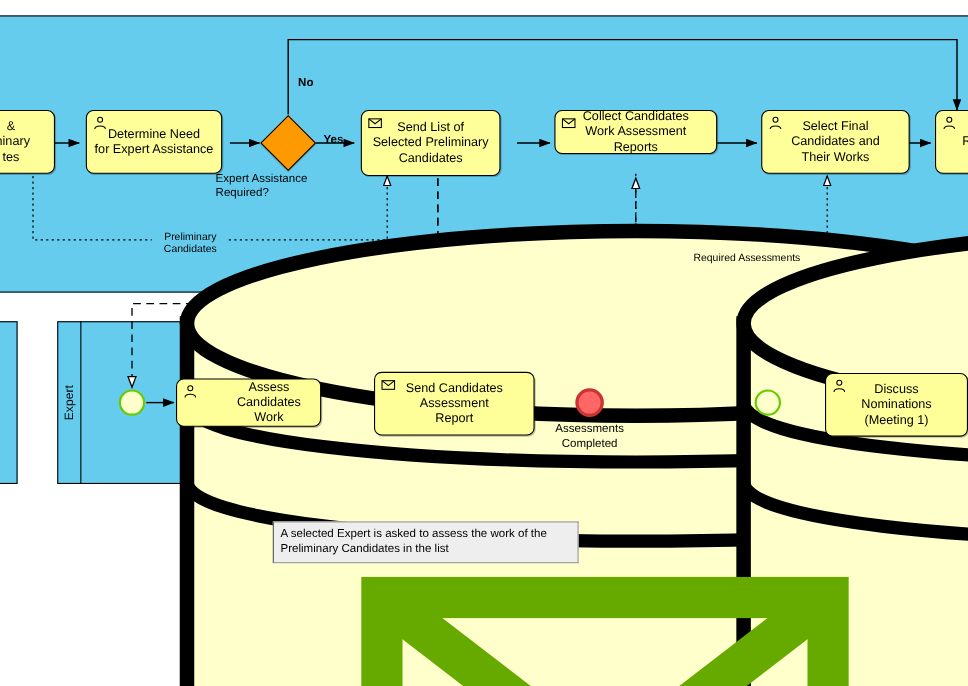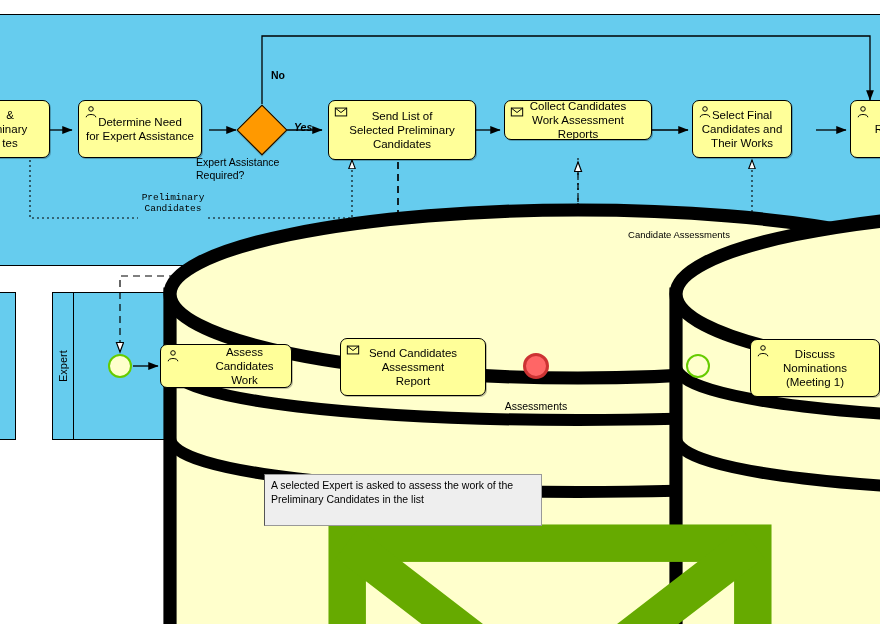--- a/index.html
+++ b/index.html
@@ -105,41 +105,41 @@
 
   <div class="task" style="left:78px;top:100px;width:124px;height:58px;">
     <svg class="ticon" viewBox="0 0 16 16">
       <circle cx="8" cy="4.5" r="2.6" fill="none" stroke="#000" stroke-width="1.1"></circle>
       <path d="M2.5,14 C2.5,9.8 13.5,9.8 13.5,14" fill="none" stroke="#000" stroke-width="1.1"></path>
     </svg>
     <span class="tlabel" style="white-space:pre-line;">Determine Need
 for Expert Assistance</span>
   </div>
 
-  <div class="task" style="left:328px;top:100px;width:148px;height:60px;">
+  <div class="task" style="left:328px;top:100px;width:127px;height:60px;">
     <svg class="ticon" viewBox="0 0 16 16">
       <rect x="1.5" y="3.5" width="13" height="9" fill="none" stroke="#000" stroke-width="1.1"></rect>
       <path d="M1.5,3.5 L8,8.6 L14.5,3.5" fill="none" stroke="#000" stroke-width="1.1"></path>
     </svg>
     <span class="tlabel" style="white-space:pre-line;">Send List of
 Selected Preliminary
 Candidates</span>
   </div>
 
   <div class="task" style="left:504px;top:100px;width:148px;height:40px;">
     <svg class="ticon" viewBox="0 0 16 16">
       <rect x="1.5" y="3.5" width="13" height="9" fill="none" stroke="#000" stroke-width="1.1"></rect>
       <path d="M1.5,3.5 L8,8.6 L14.5,3.5" fill="none" stroke="#000" stroke-width="1.1"></path>
     </svg>
     <span class="tlabel" style="white-space:pre-line;">Collect Candidates
 Work Assessment
 Reports</span>
   </div>
 
-  <div class="task" style="left:692px;top:100px;width:100px;height:58px;">
+  <div class="task" style="left:692px;top:100px;width:135px;height:58px;">
     <svg class="ticon" viewBox="0 0 16 16">
       <circle cx="8" cy="4.5" r="2.6" fill="none" stroke="#000" stroke-width="1.1"></circle>
       <path d="M2.5,14 C2.5,9.8 13.5,9.8 13.5,14" fill="none" stroke="#000" stroke-width="1.1"></path>
     </svg>
     <span class="tlabel" style="white-space:pre-line;">Select Final
 Candidates and
 Their Works</span>
   </div>
 
   <div class="task" style="left:850px;top:100px;width:70px;height:58px;">
@@ -148,42 +148,42 @@
       <path d="M2.5,14 C2.5,9.8 13.5,9.8 13.5,14" fill="none" stroke="#000" stroke-width="1.1"></path>
     </svg>
     <span class="tlabel" style="white-space:pre-line;">Rec</span>
   </div>
 
   <div class="gateway" style="left:244px;top:112px;"></div>
   <div class="gw-label" style="left:196px;top:156px;width:132px;white-space:pre-line;">Expert Assistance
 Required?</div>
 
   <div class="seqlabel" style="left:243px;top:69px;padding-left:28px;">No</div>
-  <div class="seqlabel" style="left:294px;top:121px;font-style:italic;">Yes</div>
+  <div class="seqlabel" style="left:294px;top:121px;">Yes</div>
 
   <div class="datastore" style="left:138px;top:186px;width:70px;height:52px;">
     <svg viewBox="0 0 70 52" width="70" height="52" style="position:absolute;left:0;top:0;">
       <path d="M1,9 L1,43 C1,47.5 69,47.5 69,43 L69,9 Z" fill="#ffffcc" stroke="#000" stroke-width="1.1"></path>
       <ellipse cx="35" cy="9" rx="34" ry="7" fill="#ffffcc" stroke="#000" stroke-width="1.1"></ellipse>
       <path d="M1,15 C1,21 69,21 69,15" fill="none" stroke="#000" stroke-width="1"></path>
       <path d="M1,21 C1,27 69,27 69,21" fill="none" stroke="#000" stroke-width="1"></path>
     </svg>
   </div>
-  <div class="ds-label" style="left:133px;top:192px;width:80px;white-space:pre-line;font-family:Liberation Mono, monospace;">Preliminary
+  <div class="ds-label" style="left:133px;top:210px;width:80px;white-space:pre-line;">Preliminary
 Candidates</div>
 
   <div class="datastore" style="left:644px;top:186px;width:70px;height:52px;">
     <svg viewBox="0 0 70 52" width="70" height="52" style="position:absolute;left:0;top:0;">
       <path d="M1,9 L1,43 C1,47.5 69,47.5 69,43 L69,9 Z" fill="#ffffcc" stroke="#000" stroke-width="1.1"></path>
       <ellipse cx="35" cy="9" rx="34" ry="7" fill="#ffffcc" stroke="#000" stroke-width="1.1"></ellipse>
       <path d="M1,15 C1,21 69,21 69,15" fill="none" stroke="#000" stroke-width="1"></path>
       <path d="M1,21 C1,27 69,27 69,21" fill="none" stroke="#000" stroke-width="1"></path>
     </svg>
   </div>
-  <div class="ds-label" style="left:608px;top:229px;width:142px;white-space:pre-line;">Candidate Assessments</div>
+  <div class="ds-label" style="left:608px;top:229px;width:142px;white-space:pre-line;">Required Assessments</div>
 
   <div class="evt evt-msg" style="left:108px;top:354px;">
     <svg viewBox="0 0 20 20" width="20" height="20">
       <rect x="3.5" y="6" width="13" height="9" fill="none" stroke="#66aa00" stroke-width="1.2"></rect>
       <path d="M3.5,6 L10,11 L16.5,6" fill="none" stroke="#66aa00" stroke-width="1.2"></path>
     </svg>
   </div>
 
   <div class="task" style="left:160px;top:344px;width:132px;height:44px;padding-left:43px;">
     <svg class="ticon" viewBox="0 0 16 16">
@@ -198,35 +198,35 @@
     <svg class="ticon" viewBox="0 0 16 16">
       <rect x="1.5" y="3.5" width="13" height="9" fill="none" stroke="#000" stroke-width="1.1"></rect>
       <path d="M1.5,3.5 L8,8.6 L14.5,3.5" fill="none" stroke="#000" stroke-width="1.1"></path>
     </svg>
     <span class="tlabel" style="white-space:pre-line;">Send Candidates
 Assessment
 Report</span>
   </div>
 
   <div class="evt evt-end" style="left:523px;top:353px;"></div>
-  <div class="evt-label" style="left:486px;top:384px;width:100px;white-space:pre-line;margin-top:16px;">Assessments
+  <div class="evt-label" style="left:486px;top:384px;width:100px;white-space:pre-line;">Assessments
 Completed</div>
 
   <div class="evt evt-msg" style="left:686px;top:354px;">
     <svg viewBox="0 0 20 20" width="20" height="20">
       <rect x="3.5" y="6" width="13" height="9" fill="none" stroke="#66aa00" stroke-width="1.2"></rect>
       <path d="M3.5,6 L10,11 L16.5,6" fill="none" stroke="#66aa00" stroke-width="1.2"></path>
     </svg>
   </div>
 
   <div class="task" style="left:750px;top:339px;width:130px;height:58px;">
     <svg class="ticon" viewBox="0 0 16 16">
       <circle cx="8" cy="4.5" r="2.6" fill="none" stroke="#000" stroke-width="1.1"></circle>
       <path d="M2.5,14 C2.5,9.8 13.5,9.8 13.5,14" fill="none" stroke="#000" stroke-width="1.1"></path>
     </svg>
     <span class="tlabel" style="white-space:pre-line;">Discuss
 Nominations
 (Meeting 1)</span>
   </div>
 
-  <div class="note" style="left:248px;top:474px;width:278px;height:52px;margin-left:16px;">A selected Expert is asked to assess the work of the Preliminary Candidates in the list</div>
+  <div class="note" style="left:248px;top:474px;width:278px;height:38px;">A selected Expert is asked to assess the work of the Preliminary Candidates in the list</div>
 
 </div>
 
 </body></html>

